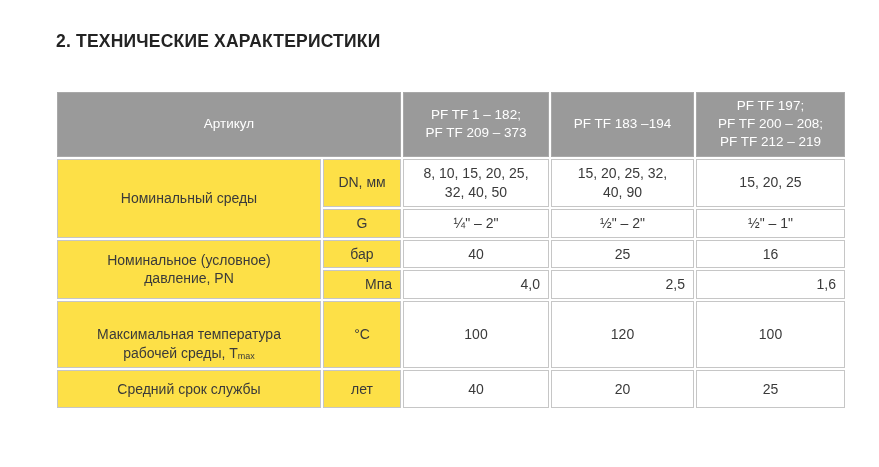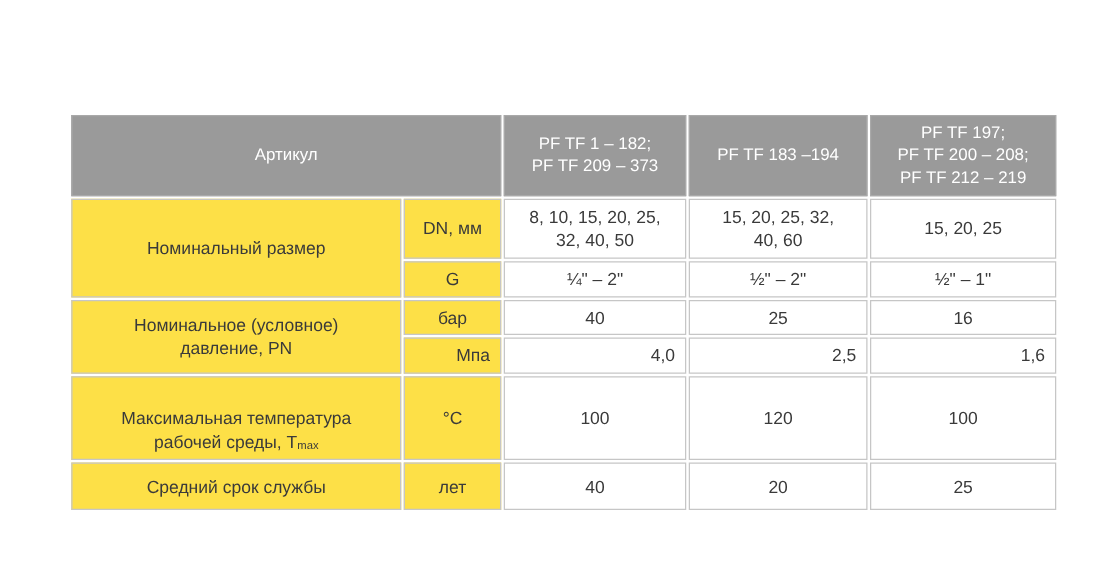--- a/index.html
+++ b/index.html
@@ -77,20 +77,21 @@
     vertical-align: baseline;
     position: relative;
     top: 1px;
   }
 </style>
 </head>
 <body>
 
 <div class="page">
 
+  <div class="page-title">2. ТЕХНИЧЕСКИЕ ХАРАКТЕРИСТИКИ</div>
 
   <table class="specs">
     <colgroup>
       <col style="width:264px">
       <col style="width:78px">
       <col style="width:146px">
       <col style="width:143px">
       <col style="width:149px">
     </colgroup>
     <thead>
@@ -99,26 +100,26 @@
         <th>PF TF 1 – 182;
 PF TF 209 – 373</th>
         <th>PF TF 183 –194</th>
         <th>PF TF 197;
 PF TF 200 – 208;
 PF TF 212 – 219</th>
       </tr>
     </thead>
     <tbody>
       <tr class="row-dn">
-        <td class="label-cell" rowspan="2">Номинальный размер</td>
+        <td class="label-cell" rowspan="2">Номинальный среды</td>
         <td class="unit-cell">DN, мм</td>
         <td class="value-cell">8, 10, 15, 20, 25,
 32, 40, 50</td>
         <td class="value-cell">15, 20, 25, 32,
-40, 60</td>
+40, 90</td>
         <td class="value-cell">15, 20, 25</td>
       </tr>
       <tr class="row-g">
         <td class="unit-cell">G</td>
         <td class="value-cell">¼" – 2"</td>
         <td class="value-cell">½" – 2"</td>
         <td class="value-cell">½" – 1"</td>
       </tr>
       <tr class="row-bar">
         <td class="label-cell" rowspan="2">Номинальное (условное)

